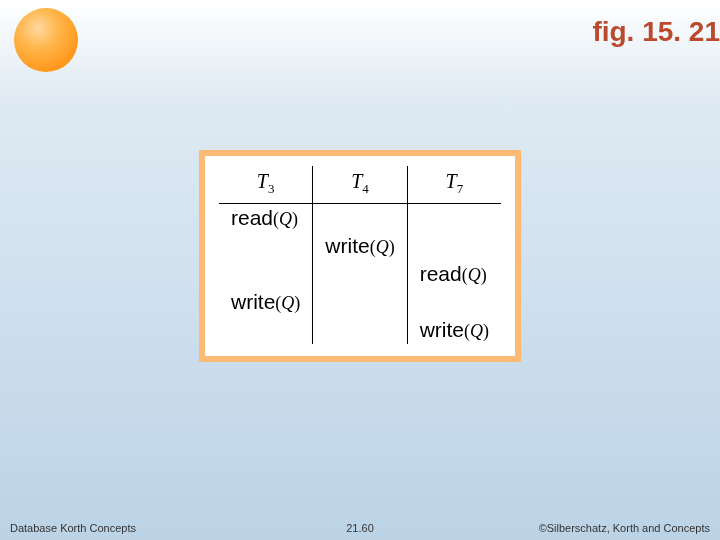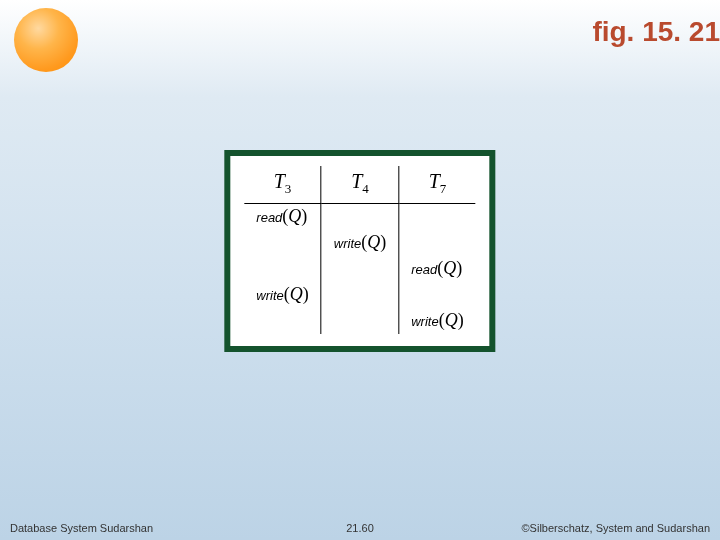--- a/index.html
+++ b/index.html
@@ -35,21 +35,21 @@
     font-size: 28px;
     font-weight: bold;
     color: #b94a2e;
     font-family: "Comic Sans MS", "Comic Sans", Arial, sans-serif;
   }
   .figure-wrap {
     position: absolute;
     top: 150px;
     left: 50%;
     transform: translateX(-50%);
-    background: #14532d;
+    background: #fdba74;
     padding: 6px;
   }
   .figure-inner {
     background: #ffffff;
     padding: 10px 14px 12px 14px;
   }
   table.sched {
     border-collapse: collapse;
     font-family: "Times New Roman", Times, serif;
   }
@@ -67,21 +67,21 @@
     vertical-align: sub;
   }
   table.sched td {
     font-size: 18px;
     padding: 2px 12px;
     height: 26px;
     vertical-align: middle;
     white-space: nowrap;
   }
   .colsep { border-right: 1px solid #000; }
-  .op .kw { font-family: Arial, Helvetica, sans-serif; font-size: 13px; font-style: italic; }
+  .op .kw { font-family: Arial, Helvetica, sans-serif; font-size: 21px; }
   .op .arg { font-family: "Times New Roman", Times, serif; font-style: italic; }
   .footer {
     position: absolute;
     left: 0;
     right: 0;
     bottom: 6px;
     display: flex;
     justify-content: space-between;
     align-items: flex-end;
     padding: 0 10px;
@@ -138,16 +138,16 @@
           <td class="colsep op"></td>
           <td class="colsep op"></td>
           <td class="op"><span class="kw">write</span>(<span class="arg">Q</span>)</td>
         </tr>
       </tbody>
     </table>
   </div>
 </div>
 
 <div class="footer">
-  <span>Database System Sudarshan</span>
+  <span>Database Korth Concepts</span>
   <span class="center">21.60</span>
-  <span>©Silberschatz, System and Sudarshan</span>
+  <span>©Silberschatz, Korth and Concepts</span>
 </div>
 
 </body></html>

